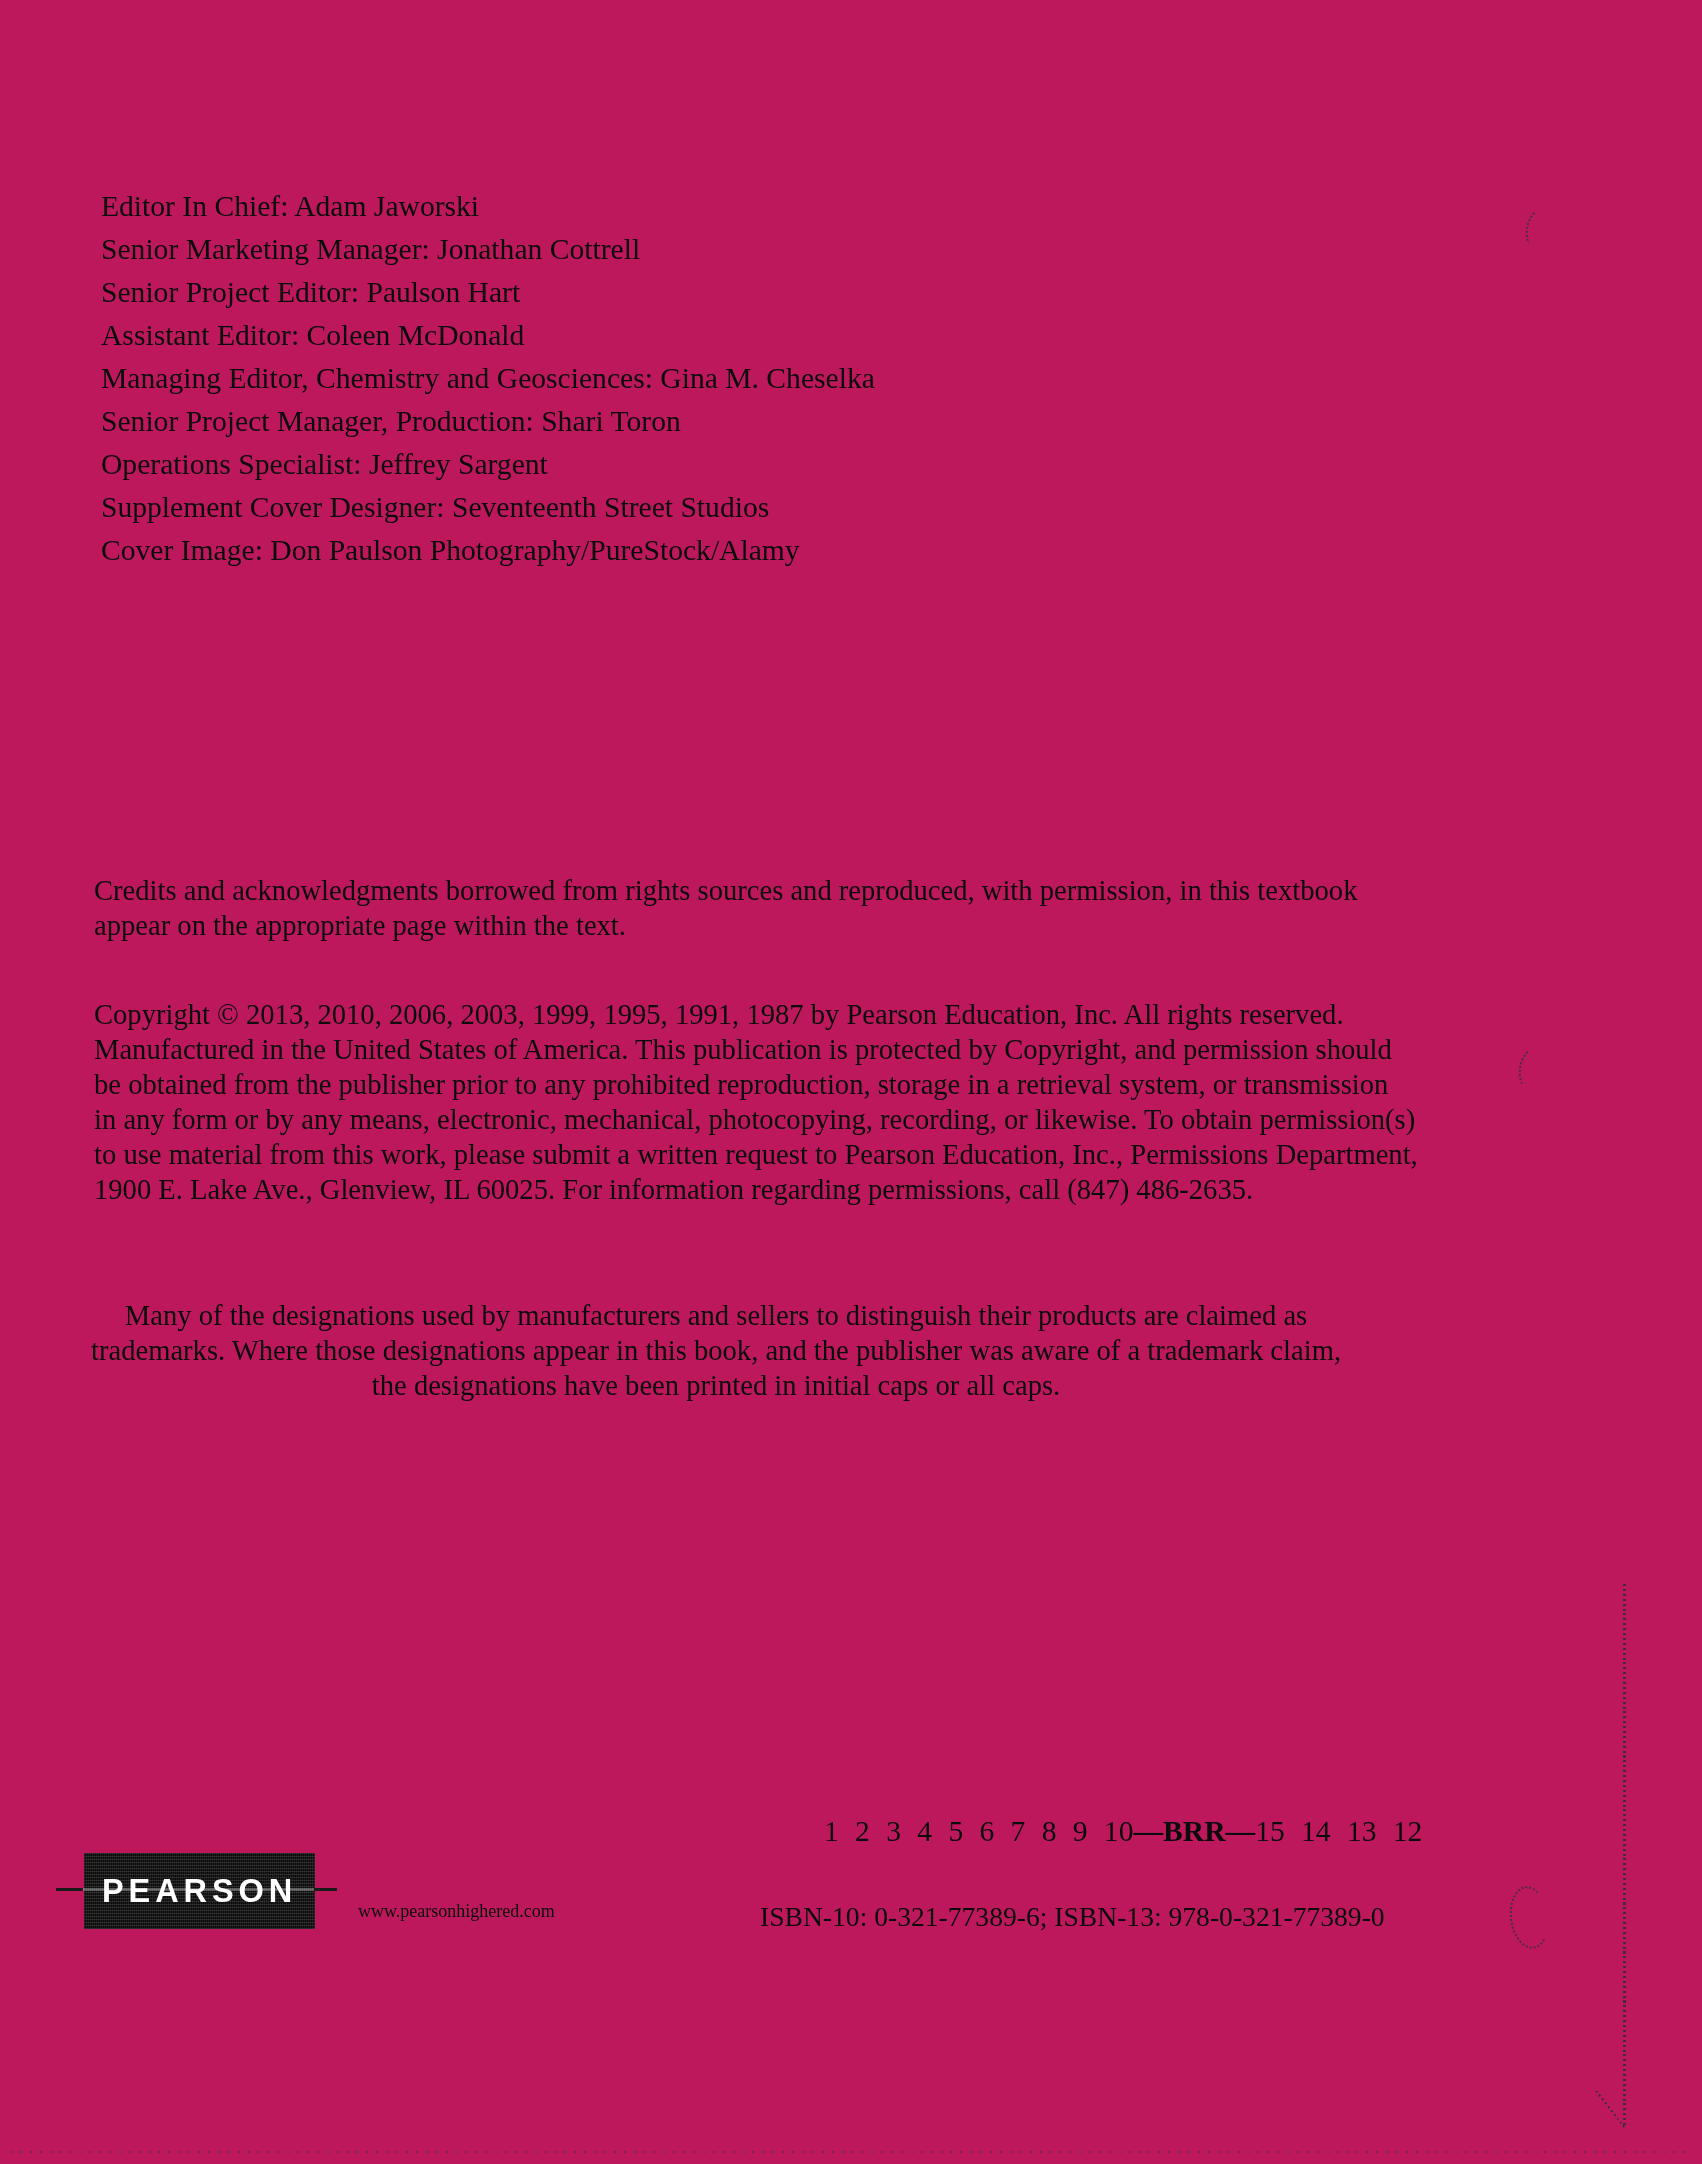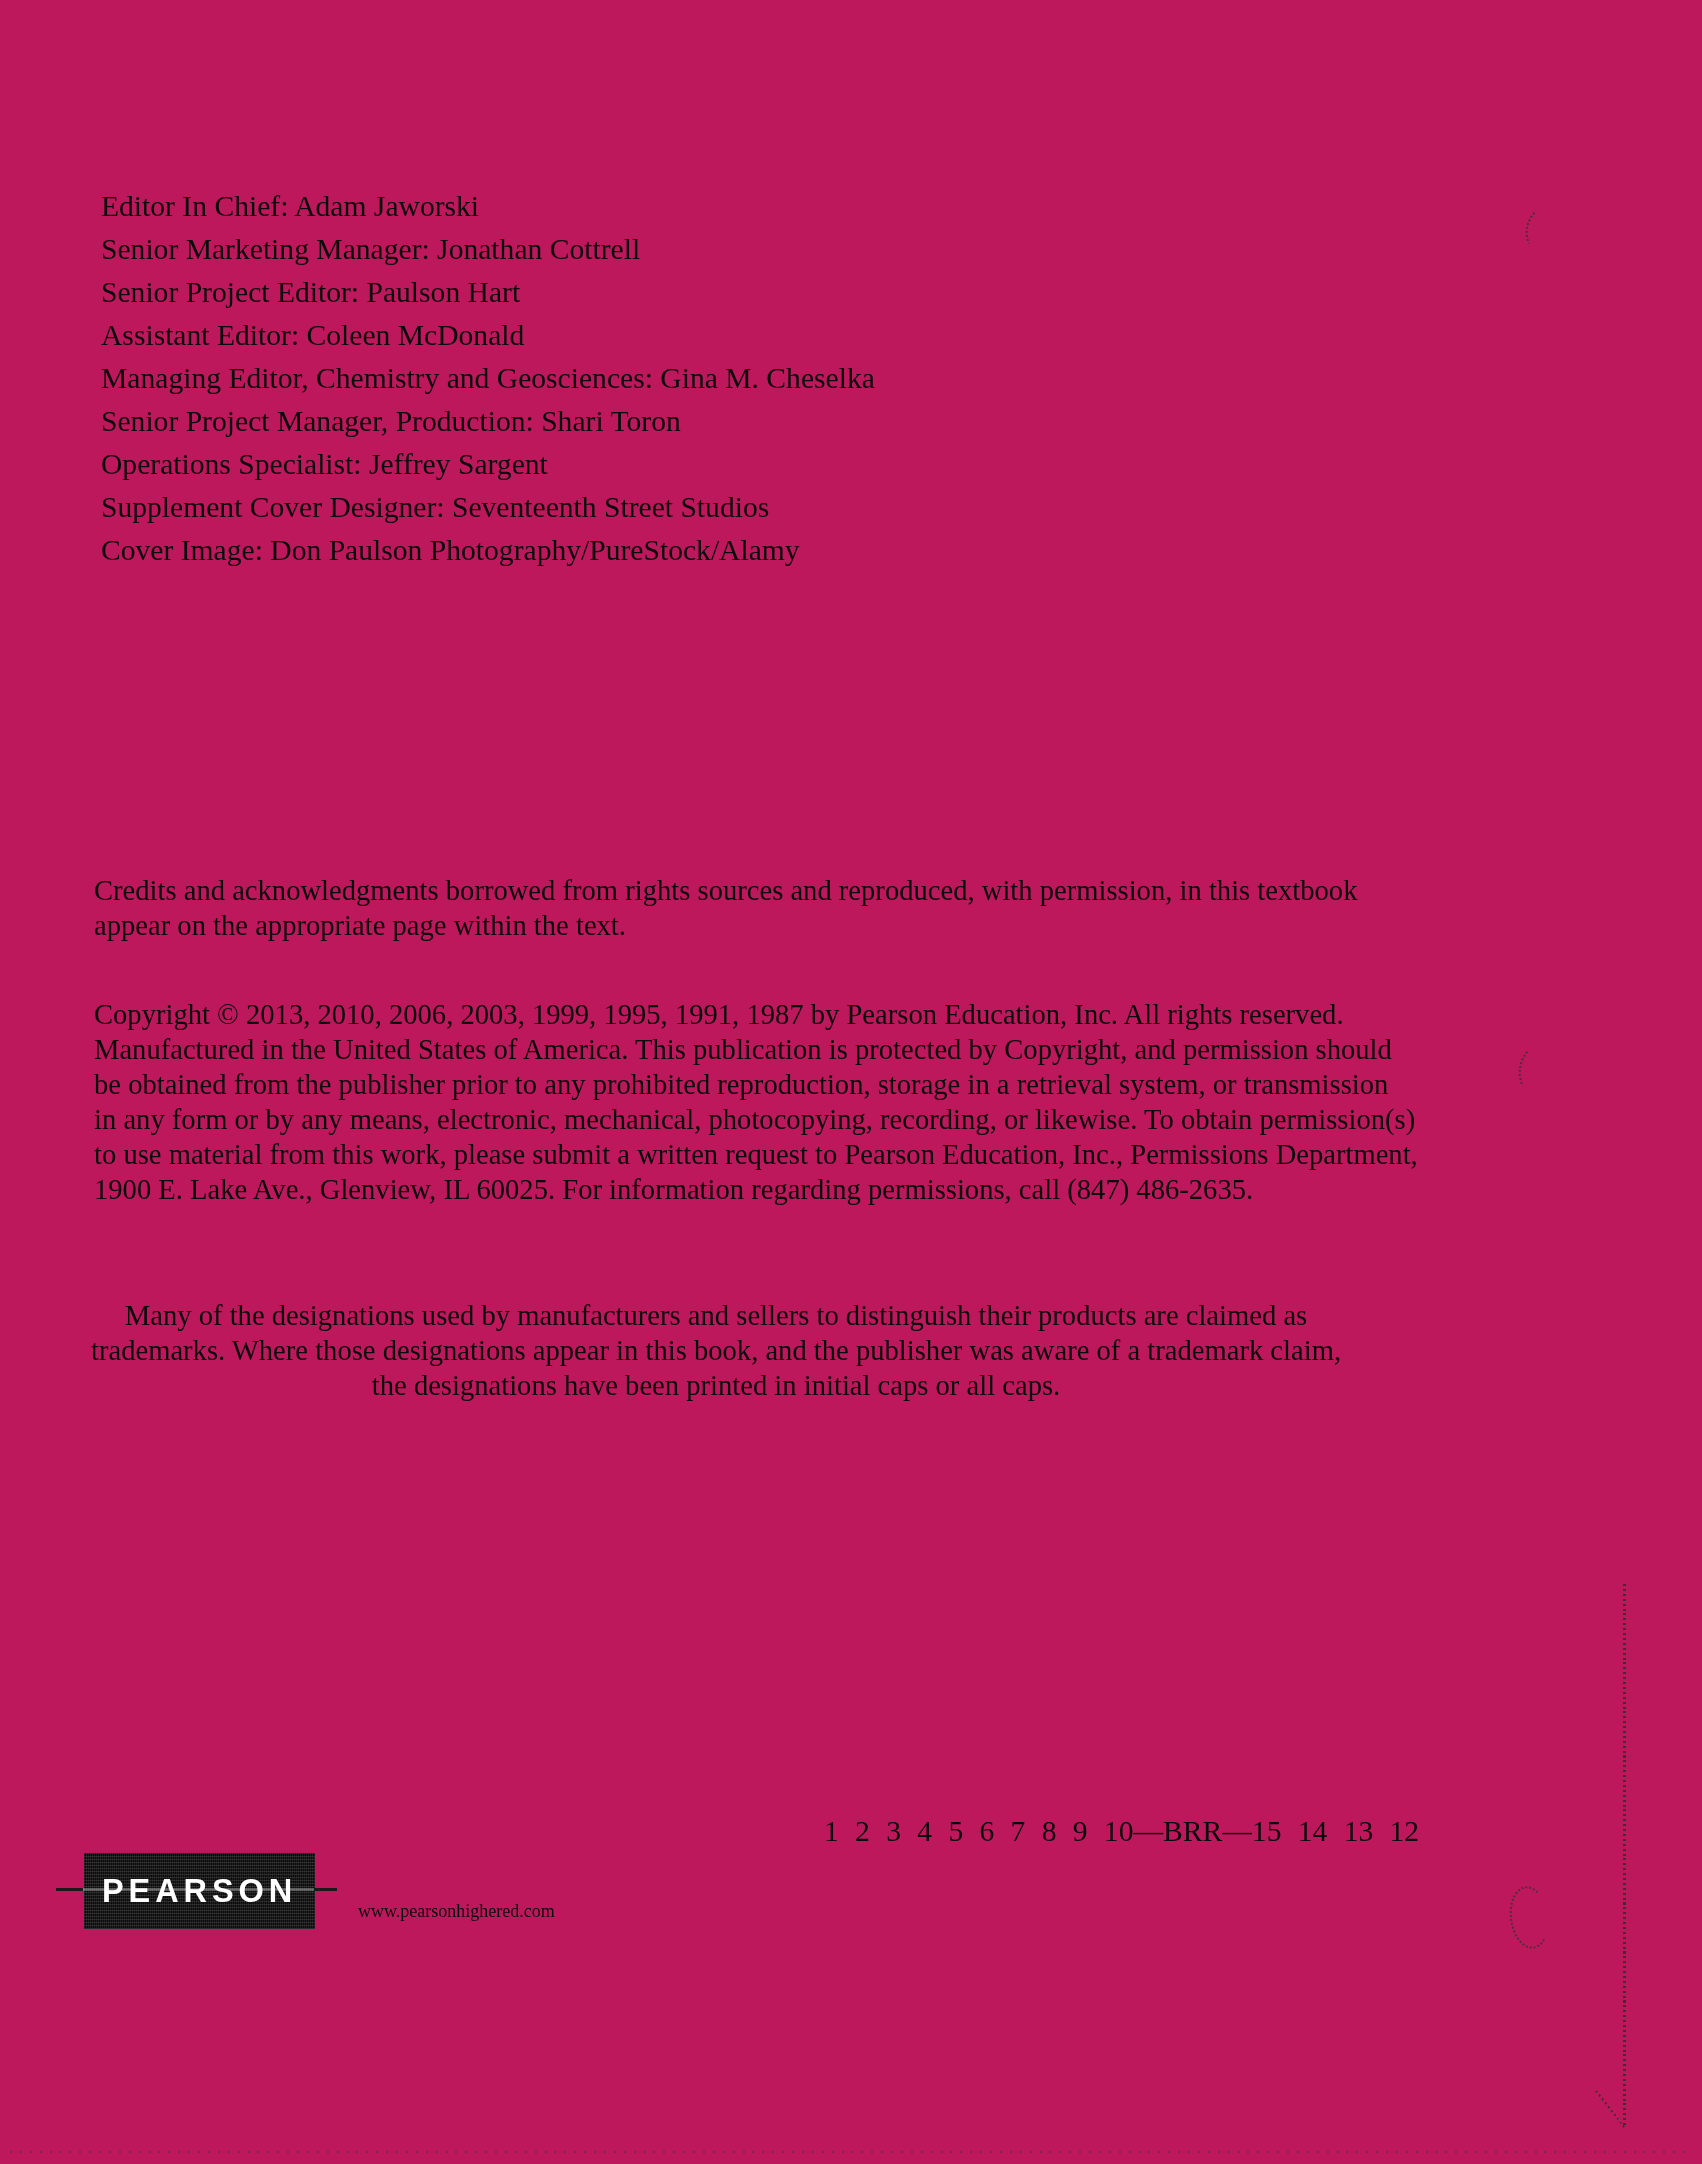--- a/index.html
+++ b/index.html
@@ -38,21 +38,21 @@
 
   .printing-line {
     position: absolute;
     left: 824px;
     top: 1815px;
     font-size: 29.6px;
     white-space: nowrap;
     word-spacing: 8.9px;
   }
   .printing-line .brr {
-    font-weight: normal;
+    font-weight: bold;
     word-spacing: 0;
   }
 
   
   .pearson-logo {
     position: absolute;
     left: 84px;
     top: 1853px;
     width: 231px;
     height: 76px;
@@ -191,20 +191,21 @@
     <span>1 2 3 4 5 6 7 8 9 10</span><span class="brr">—BRR—</span><span>15 14 13 12</span>
   </div>
 
   <div class="pearson-logo">
     <span class="logo-text">PEARSON</span>
   </div>
   <div class="logo-dash left"></div>
   <div class="logo-dash right"></div>
 
   <div class="website-text">www.pearsonhighered.com</div>
+  <div class="isbn-text">ISBN-10: 0-321-77389-6; ISBN-13: 978-0-321-77389-0</div>
 
   <div class="scan-arc top"></div>
   <div class="scan-arc middle"></div>
   <div class="scan-arc bottom"></div>
   <div class="scan-vline"></div>
   <div class="scan-vline-tail"></div>
   <div class="scan-bottom-line"></div>
 
 </div>
 

